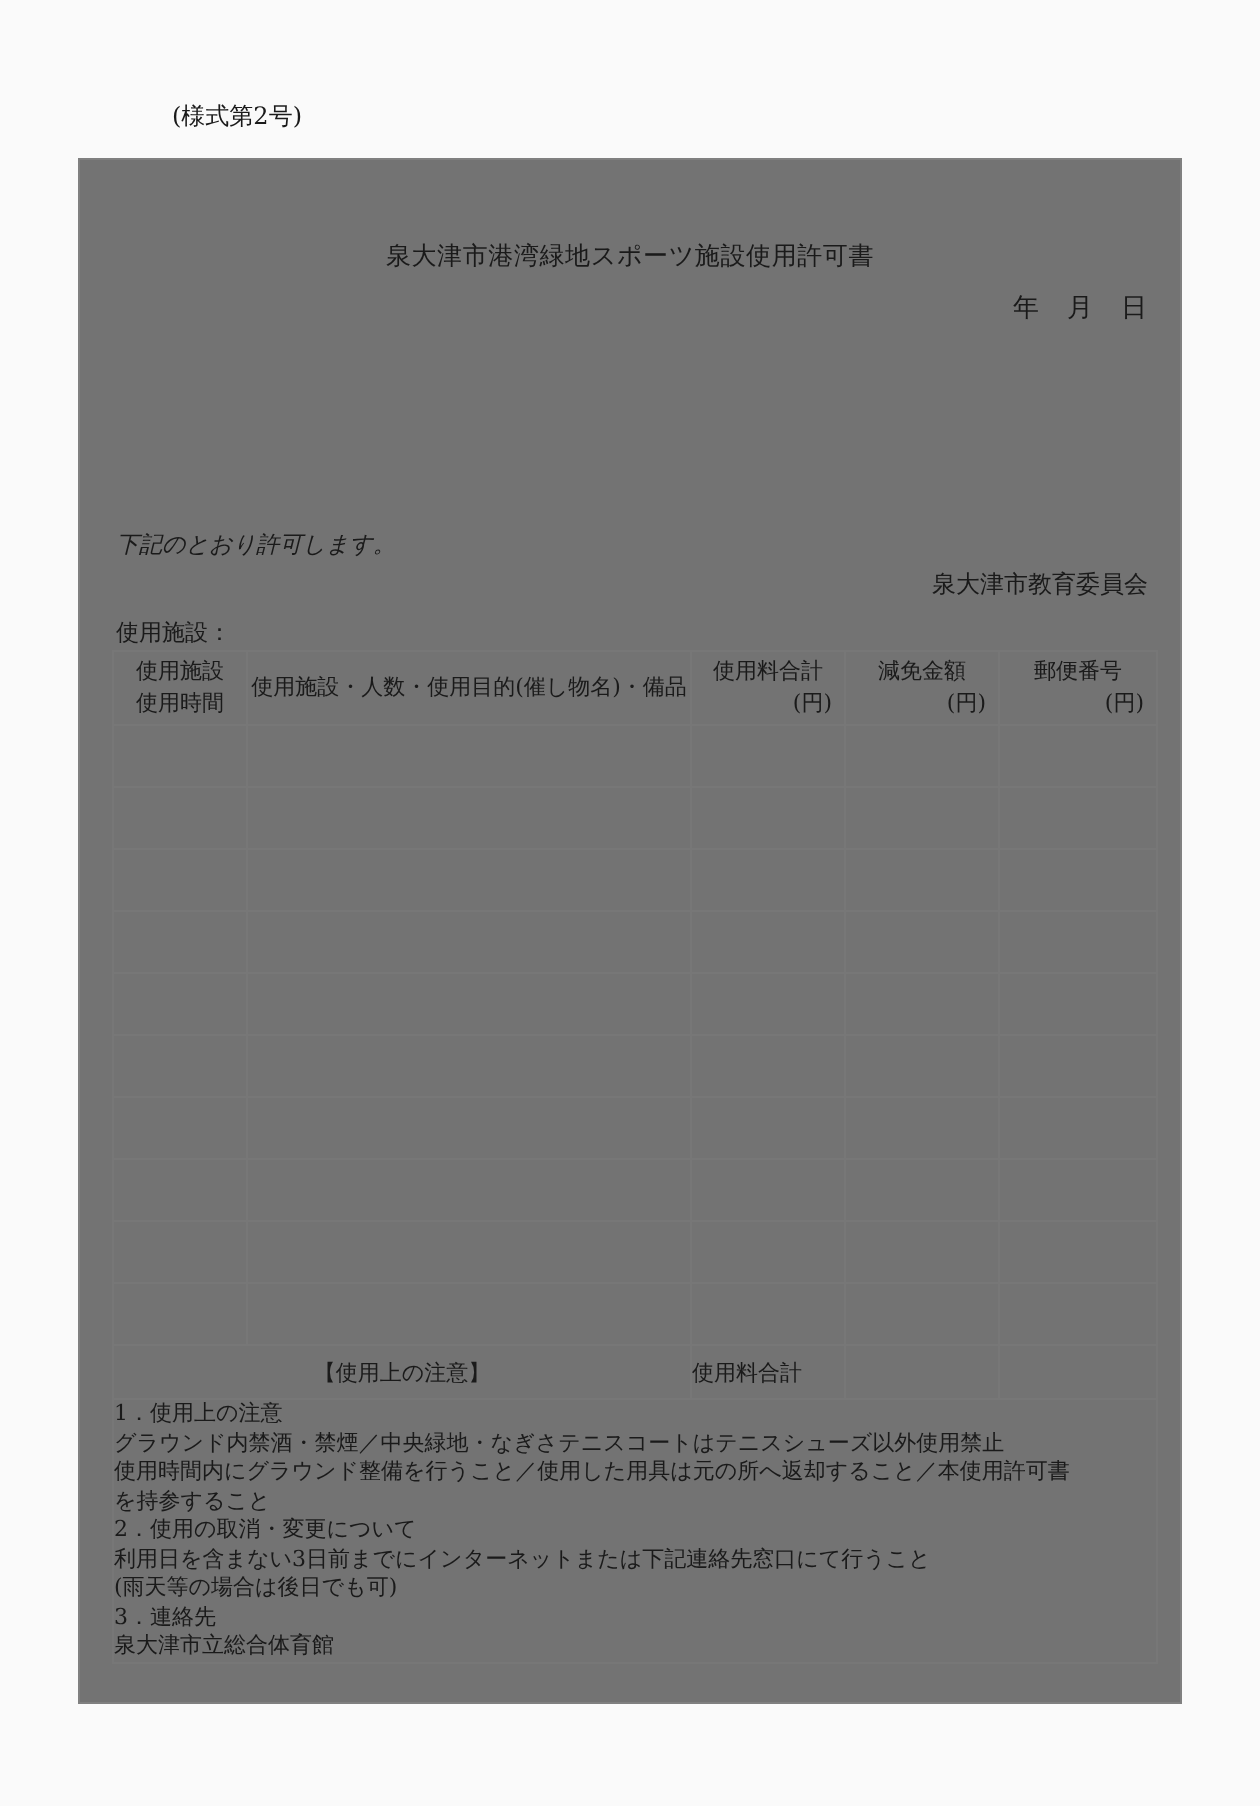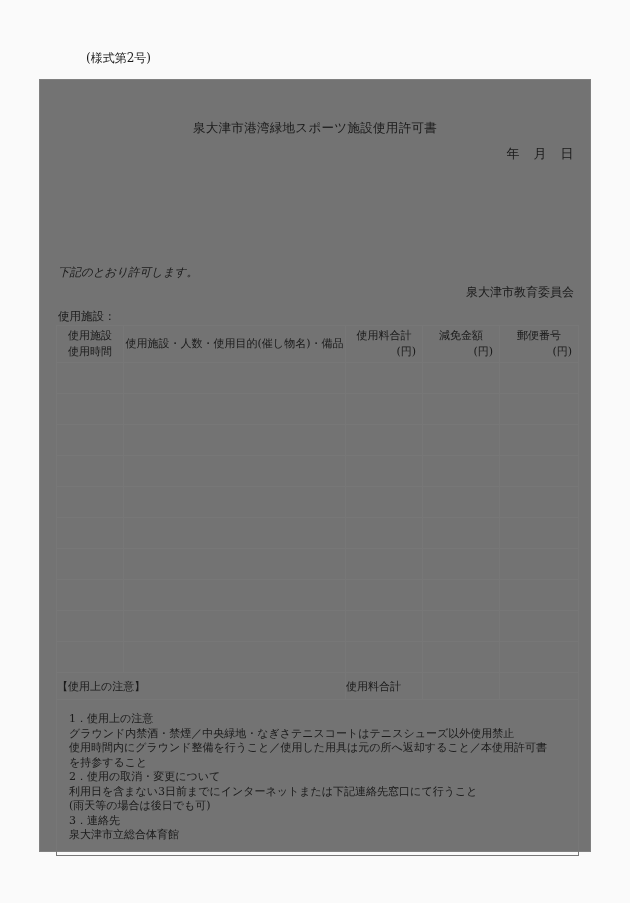--- a/index.html
+++ b/index.html
@@ -147,37 +147,37 @@
   }
   td.data-cell {
     height: 30px;
   }
 
   
   td.note-title {
     height: 26px;
     padding-left: 10px;
     font-size: 11.5px;
-    text-align: left;
+    text-align: center;
   }
   td.total-label {
     height: 26px;
     font-size: 11.5px;
   }
   td.total-val { height: 26px; }
 
   
   td.notes {
     padding: 4px 6px 6px 6px;
     font-size: 10.5px;
     line-height: 14.5px;
     text-align: left;
     vertical-align: top;
   }
-  td.notes p { margin: 12px; white-space: pre-wrap; }
+  td.notes p { margin: 0; white-space: pre-wrap; }
 </style>
 </head>
 <body>
 
 <div class="form-number">(様式第2号)</div>
 
 <div class="page-frame">
   <div class="inner">
 
     <div class="doc-title">泉大津市港湾緑地スポーツ施設使用許可書</div>

